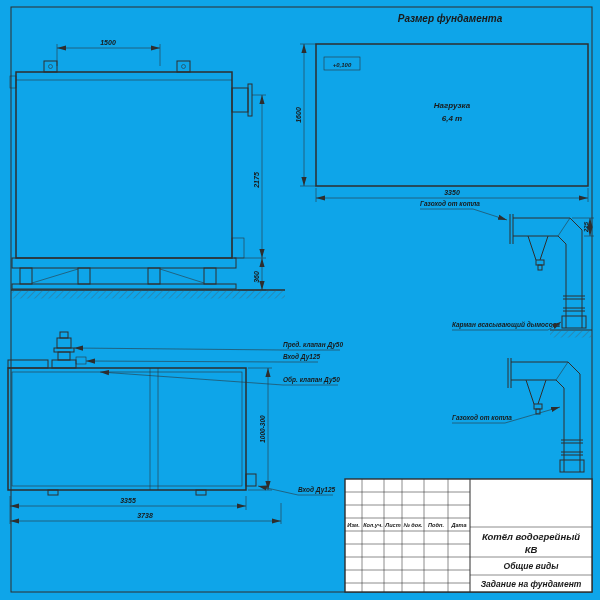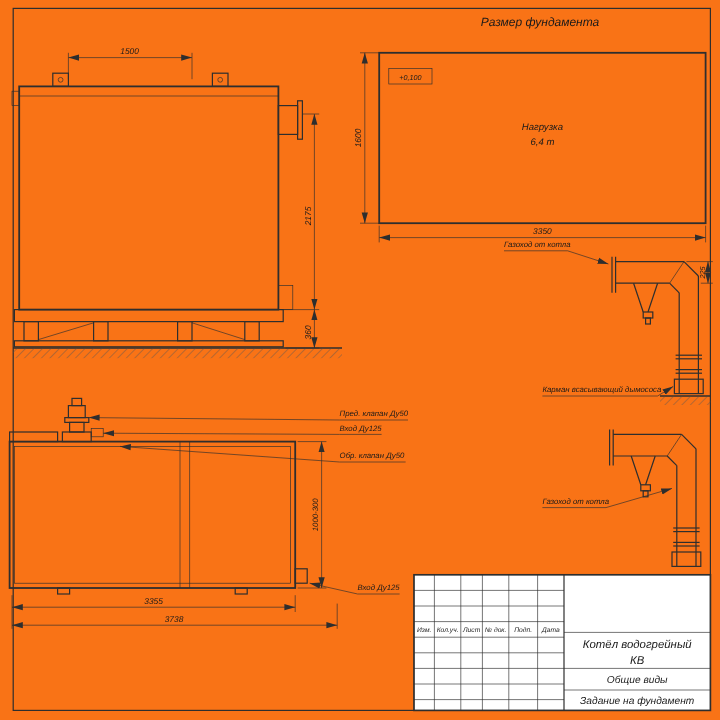--- a/index.html
+++ b/index.html
@@ -1,16 +1,16 @@
 <!DOCTYPE html>
 <html><head>
 <meta charset="utf-8">
 <style>
   html,body{margin:0;padding:0;background:#ffffff;}
-  .sheet{width:600px;height:600px;position:relative;background:#f97316;overflow:hidden;}
+  .sheet{width:600px;height:600px;position:relative;background:#0ea5e9;overflow:hidden;font-weight:bold;}
   svg{display:block;}
   .ln{fill:none;stroke:#2e2e2e;stroke-width:1;}
   .ln2{stroke-width:1.5;}
   .thin{stroke-width:0.55;}
   .dim{fill:none;stroke:#2e2e2e;stroke-width:0.55;}
   text{font-family:"Liberation Sans",sans-serif;font-style:italic;fill:#1a1a1a;stroke:none;}
   .t10{font-size:10px;} .t95{font-size:9.5px;} .t85{font-size:8.5px;} .t8{font-size:8px;}
   .t7{font-size:7px;} .t65{font-size:6.5px;} .t6{font-size:6px;} .t55{font-size:5.6px;}
   .mid{text-anchor:middle;}
 </style>

